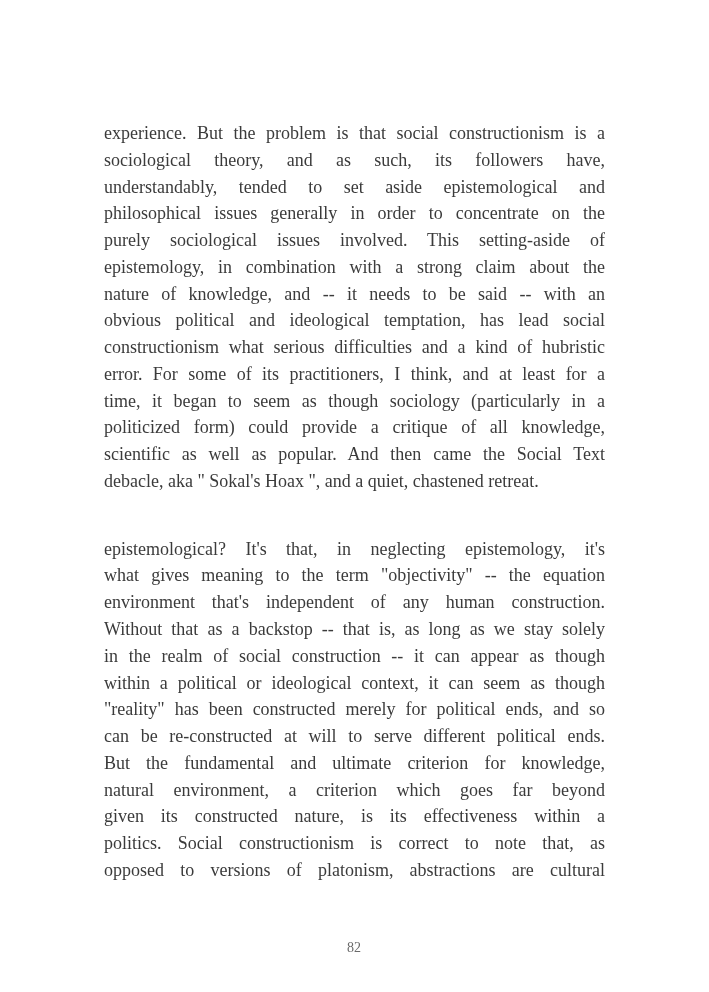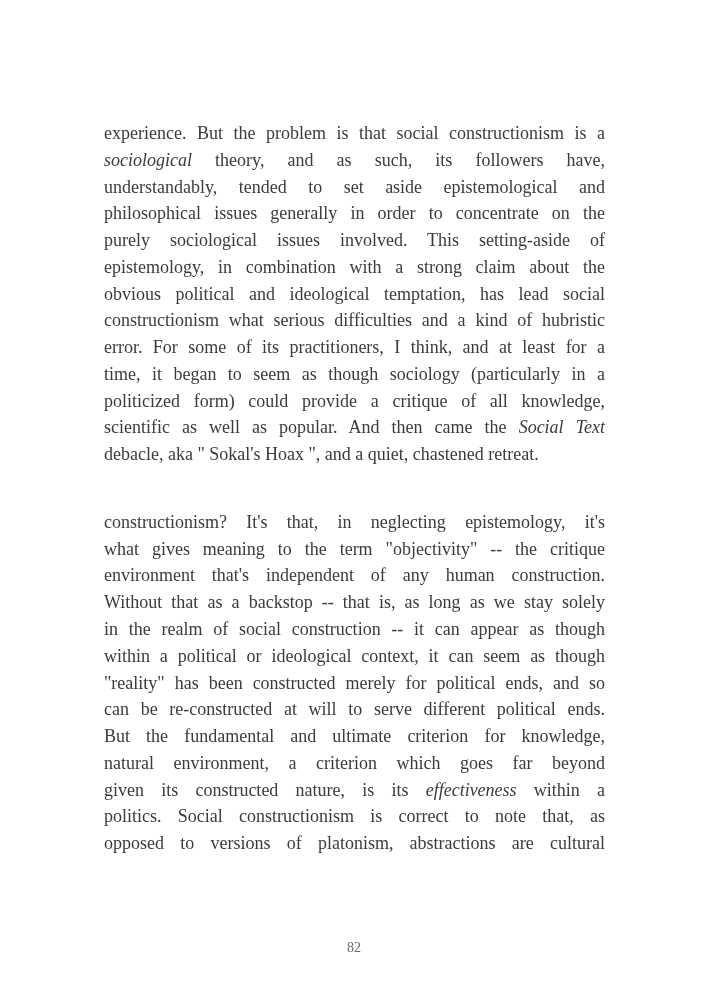--- a/index.html
+++ b/index.html
@@ -39,21 +39,20 @@
     text-align: justify;
     text-align-last: justify;
     text-justify: inter-word;
     overflow: visible;
     white-space: normal;
   }
   .line.last-left {
     text-align-last: left;
   }
   .em {
-    font-style: italic;
   }
   .page-number {
     position: absolute;
     top: 940px;
     left: 0;
     width: 708px;
     text-align: center;
     font-size: 14px;
     line-height: 16px;
     color: var(--pagenum-color, #6a6a6a);
@@ -64,31 +63,32 @@
 
 <div class="page">
   <div class="text-block">
       <div class="paragraph">
         <div class="line"><span>experience. But the problem is that social constructionism is a</span></div>
         <div class="line"><span class="em">sociological</span><span> theory, and as such, its followers have,</span></div>
         <div class="line"><span>understandably, tended to set aside epistemological and</span></div>
         <div class="line"><span>philosophical issues generally in order to concentrate on the</span></div>
         <div class="line"><span>purely sociological issues involved. This setting-aside of</span></div>
         <div class="line"><span>epistemology, in combination with a strong claim about the</span></div>
+        <div class="line"><span>nature of knowledge, and -- it needs to be said -- with an</span></div>
         <div class="line"><span>obvious political and ideological temptation, has lead social</span></div>
         <div class="line"><span>constructionism what serious difficulties and a kind of hubristic</span></div>
         <div class="line"><span>error. For some of its practitioners, I think, and at least for a</span></div>
         <div class="line"><span>time, it began to seem as though sociology (particularly in a</span></div>
         <div class="line"><span>politicized form) could provide a critique of all knowledge,</span></div>
         <div class="line"><span>scientific as well as popular. And then came the </span><span class="em">Social Text</span></div>
         <div class="line last-left"><span>debacle, aka " Sokal's Hoax ", and a quiet, chastened retreat.</span></div>
       </div>
       <div class="paragraph">
-        <div class="line"><span>constructionism? It's that, in neglecting epistemology, it's</span></div>
-        <div class="line"><span>what gives meaning to the term "objectivity" -- the critique</span></div>
+        <div class="line"><span>epistemological? It's that, in neglecting epistemology, it's</span></div>
+        <div class="line"><span>what gives meaning to the term "objectivity" -- the equation</span></div>
         <div class="line"><span>environment that's independent of any human construction.</span></div>
         <div class="line"><span>Without that as a backstop -- that is, as long as we stay solely</span></div>
         <div class="line"><span>in the realm of social construction -- it can appear as though</span></div>
         <div class="line"><span>within a political or ideological context, it can seem as though</span></div>
         <div class="line"><span>"reality" has been constructed merely for political ends, and so</span></div>
         <div class="line"><span>can be re-constructed at will to serve different political ends.</span></div>
         <div class="line"><span>But the fundamental and ultimate criterion for knowledge,</span></div>
         <div class="line"><span>natural environment, a criterion which goes far beyond</span></div>
         <div class="line"><span>given its constructed nature, is its </span><span class="em">effectiveness</span><span> within a</span></div>
         <div class="line"><span>politics. Social constructionism is correct to note that, as</span></div>

